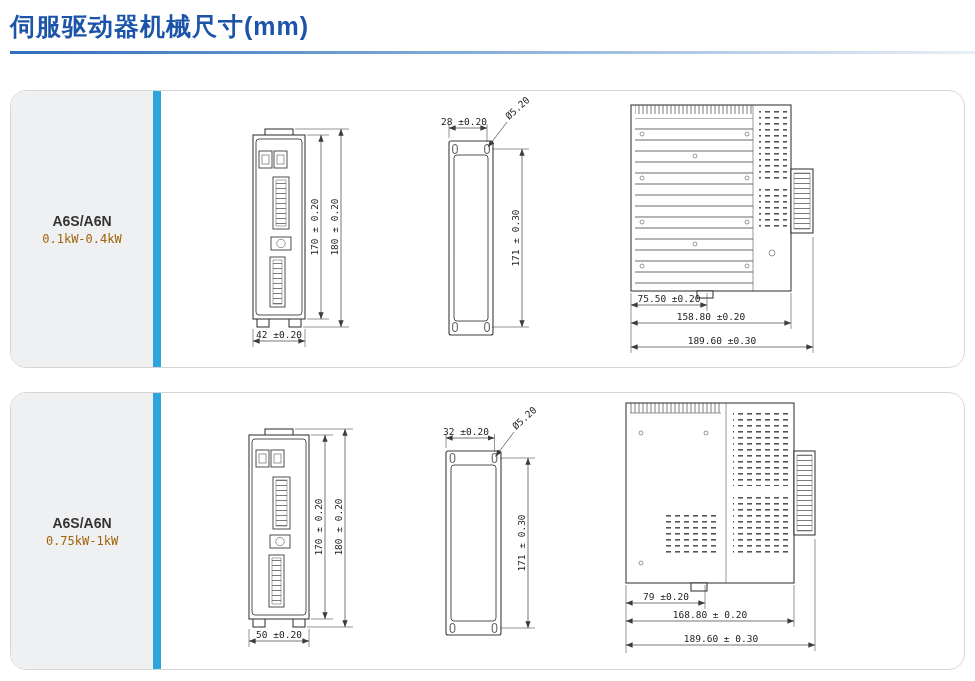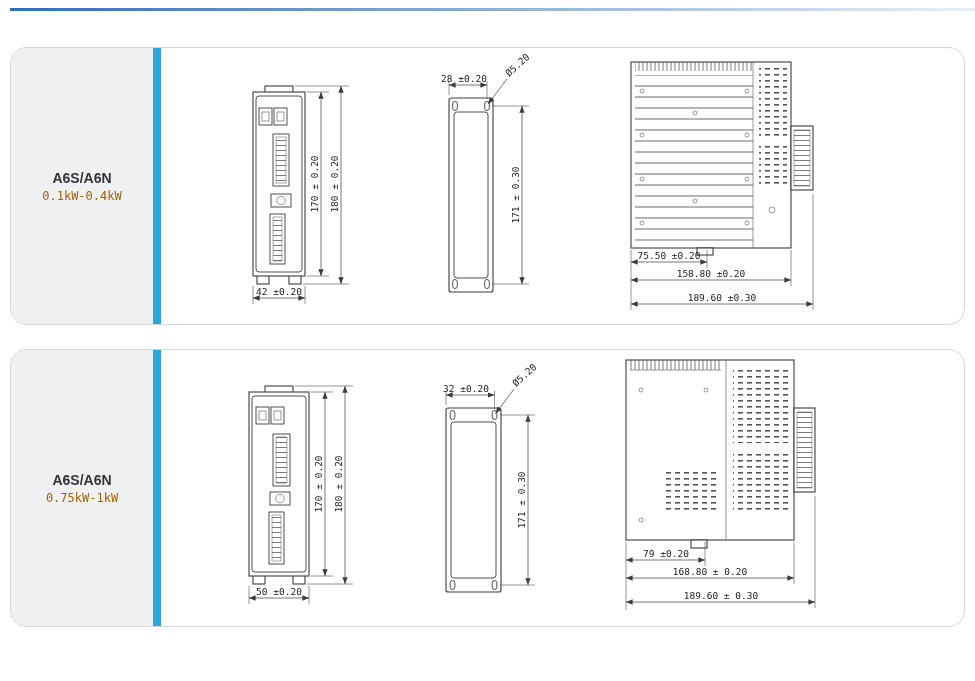--- a/index.html
+++ b/index.html
@@ -23,20 +23,21 @@
   .dim{stroke:#3c3c3c;stroke-width:0.7;fill:none;}
   .ext{stroke:#3c3c3c;stroke-width:0.55;fill:none;}
   .dimtxt{font-family:"DejaVu Sans Mono",monospace;font-size:9.5px;fill:#222;}
 </style>
 </head>
 <body>
 
 <div class="page">
 
   <div class="header">
+    <h1 class="title">伺服驱动器机械尺寸(mm)</h1>
     <div class="title-rule"></div>
   </div>
 
   <div class="panel panel-1">
     <div class="panel-label">
       <div class="model">A6S/A6N</div>
       <div class="power">0.1kW-0.4kW</div>
     </div>
     <div class="accent"></div>
     <div class="drawing">

